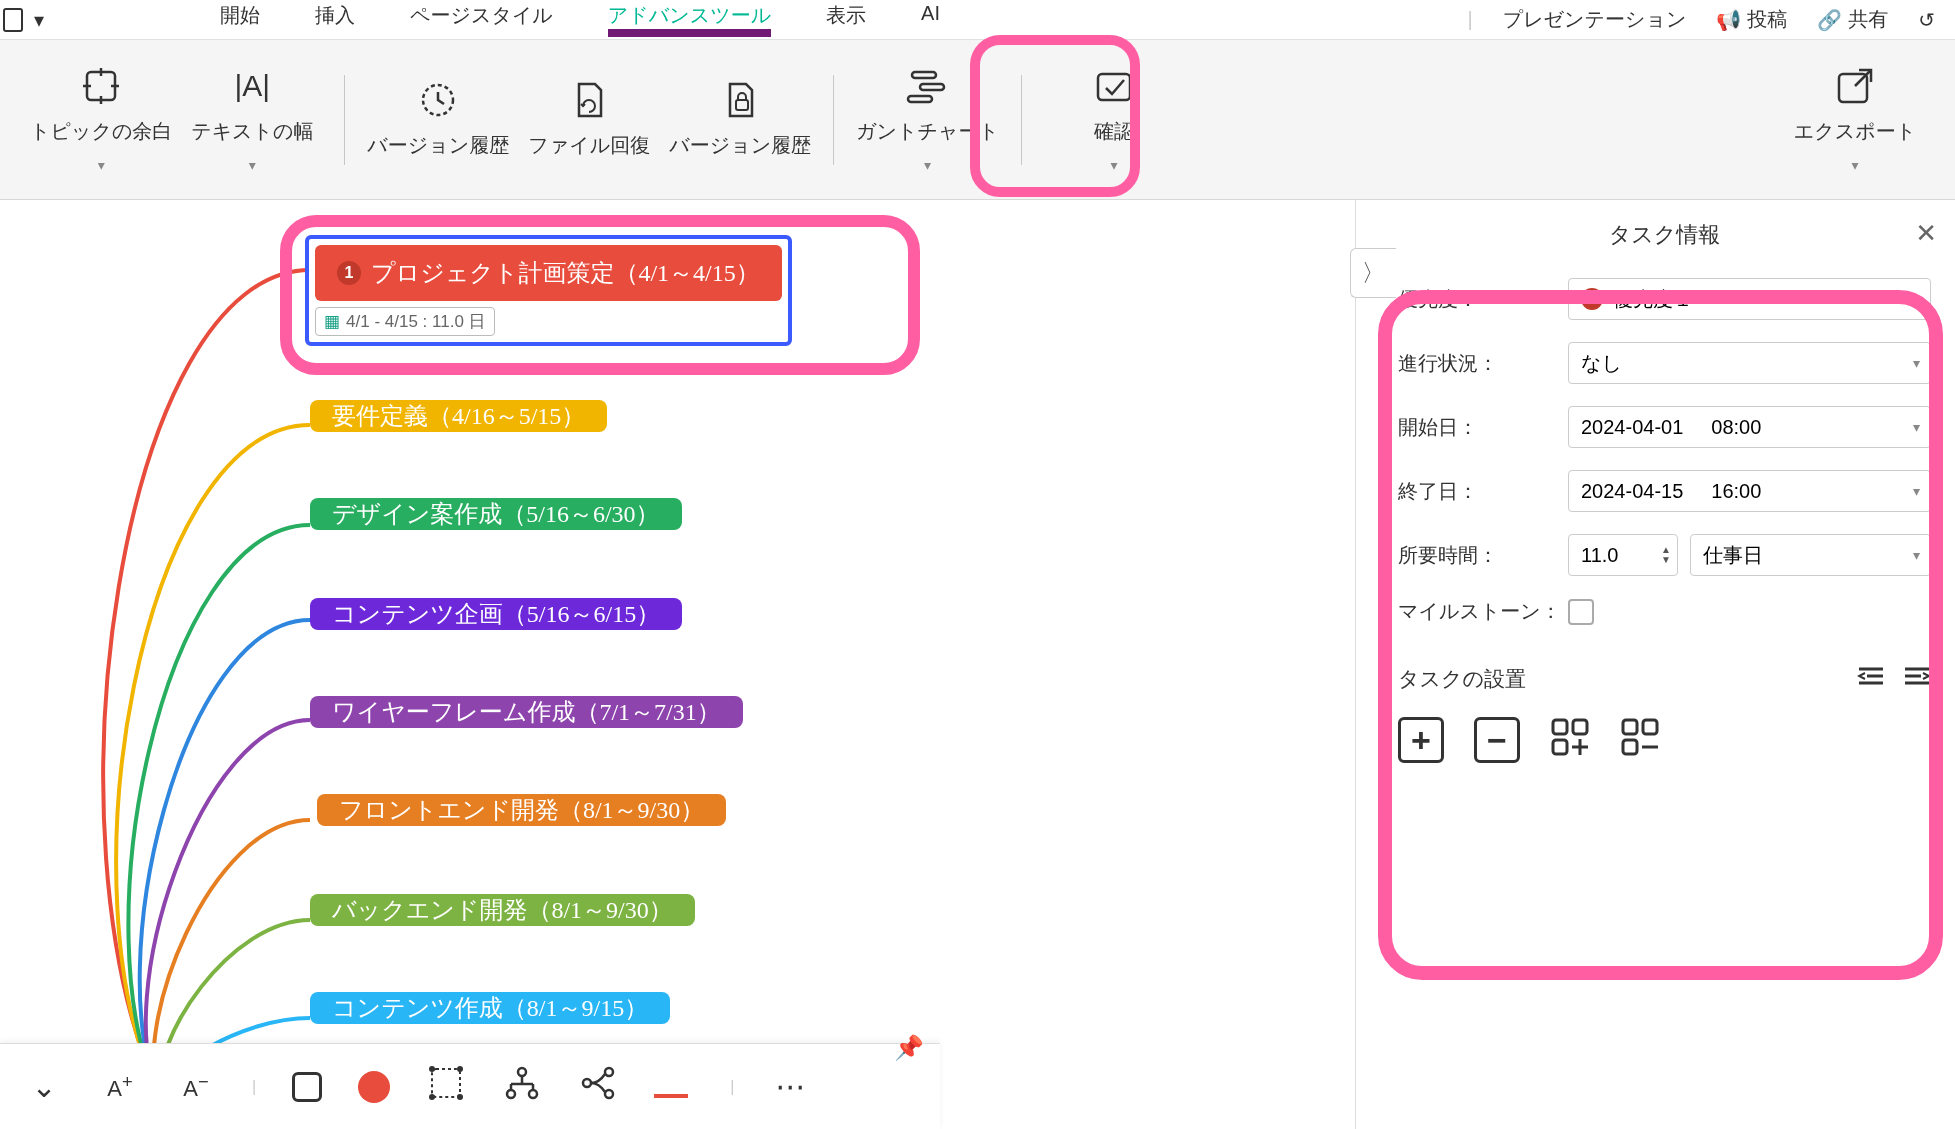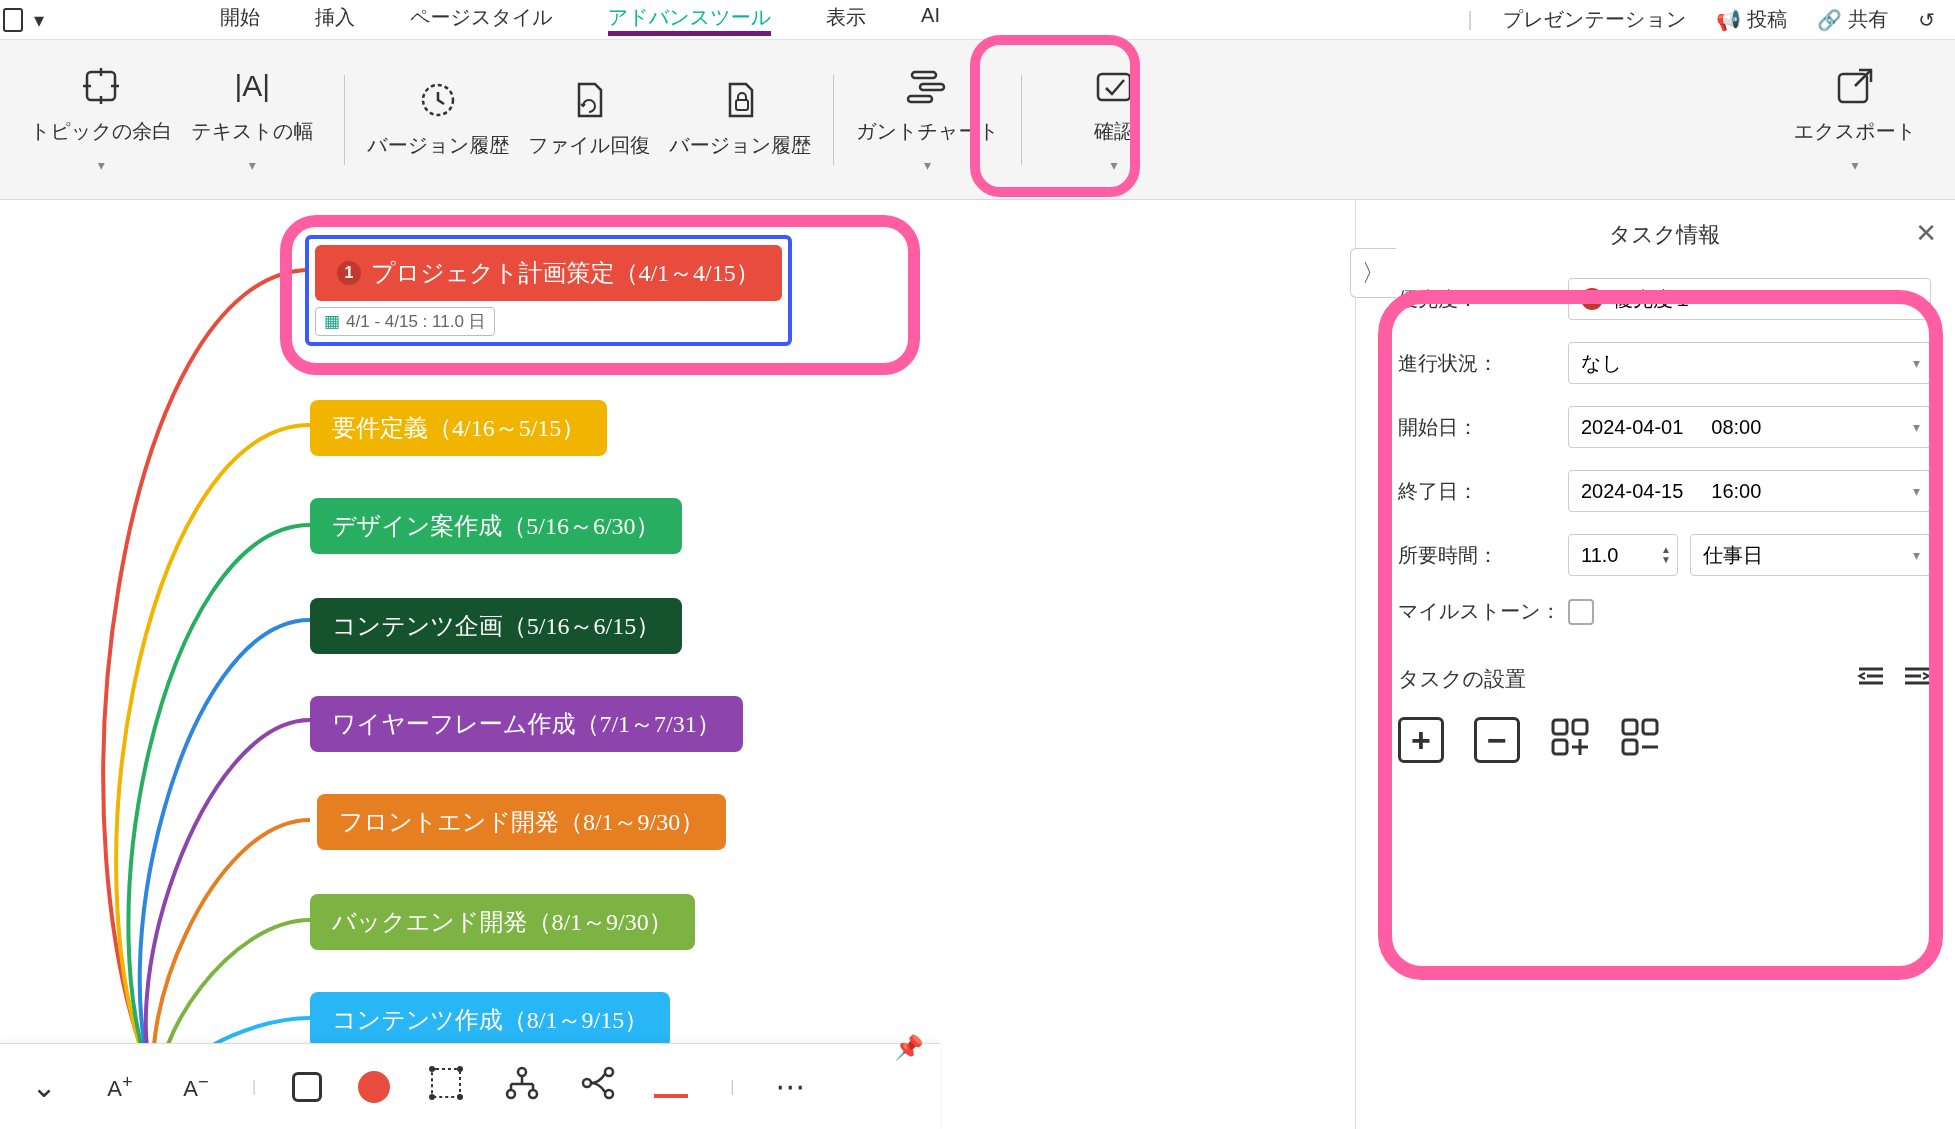--- a/index.html
+++ b/index.html
@@ -3,21 +3,21 @@
 <meta charset="utf-8">
 <style>
 * { box-sizing: border-box; margin: 0; padding: 0; }
 body { font-family: "Hiragino Sans", "Meiryo", sans-serif; background: #fff; overflow: hidden; width: 1955px; height: 1129px; position: relative; }
 
 
 .menubar { height: 40px; display: flex; align-items: center; padding: 0 20px; gap: 60px; border-bottom: 1px solid #e0e0e0; font-size: 20px; color: #333; position: relative; }
 .menubar .menu-left { display: flex; gap: 55px; margin-left: 200px; }
 .menubar .menu-right { display: flex; gap: 30px; margin-left: auto; align-items: center; }
 .menubar .icon-small { display: inline-flex; align-items: center; gap: 6px; }
-.menubar .active { color: #00b894; border-bottom: 5px solid #701a75; padding-bottom: 0; }
+.menubar .active { color: #00b894; border-bottom: 8px solid #701a75; padding-bottom: 0; }
 .menubar .dropdown-btn { position: absolute; left: 0; display: flex; align-items: center; gap: 6px; }
 
 
 .ribbon { height: 160px; background: #f5f5f5; border-bottom: 1px solid #d8d8d8; display: flex; align-items: center; padding: 0 30px; gap: 10px; position: relative; }
 .ribbon .tool { display: flex; flex-direction: column; align-items: center; justify-content: center; min-width: 140px; height: 120px; font-size: 20px; color: #333; cursor: pointer; gap: 12px; }
 .ribbon .tool .arrow { font-size: 14px; color: #888; }
 .ribbon .sep { width: 1px; height: 90px; background: #c8c8c8; margin: 0 12px; }
 .ribbon .icon-box { font-size: 36px; color: #333; height: 40px; display: flex; align-items: center; justify-content: center; }
 .ribbon .export { position: absolute; right: 30px; }
 
@@ -25,30 +25,30 @@
 .highlight-gantt { position: absolute; top: 35px; left: 970px; width: 170px; height: 162px; border: 10px solid #ff5fa2; border-radius: 30px; pointer-events: none; z-index: 50; }
 .highlight-node { position: absolute; top: 215px; left: 280px; width: 640px; height: 160px; border: 12px solid #ff5fa2; border-radius: 36px; pointer-events: none; z-index: 50; }
 .highlight-panel { position: absolute; top: 290px; right: 12px; width: 565px; height: 690px; border: 14px solid #ff5fa2; border-radius: 44px; pointer-events: none; z-index: 50; }
 
 
 .canvas { position: absolute; top: 200px; left: 0; right: 0; bottom: 0; background: #fff; overflow: hidden; }
 .mindmap-svg { position: absolute; top: 0; left: 0; width: 1400px; height: 950px; pointer-events: none; }
 
 .root-node { position: absolute; top: 855px; left: -20px; width: 200px; height: 80px; background: #fff; border: 2px solid #888; border-radius: 40px; display: flex; align-items: center; justify-content: center; font-size: 26px; color: #333; font-family: serif; }
 
-.node { position: absolute; padding: 12px 22px; border-radius: 8px; color: #fff; font-size: 24px; font-family: serif; display: flex; align-items: center; gap: 10px; }
+.node { position: absolute; padding: 0 22px; border-radius: 8px; color: #fff; font-size: 24px; font-family: serif; display: flex; align-items: center; gap: 10px; }
 .node-selected-wrap { position: absolute; border: 4px solid #3b5bff; border-radius: 6px; padding: 6px; background: #fff; }
 .node-selected { background: #e74c3c; color: #fff; padding: 12px 22px; border-radius: 6px; font-size: 24px; font-family: serif; display: flex; align-items: center; gap: 10px; }
 .priority-badge { display: inline-flex; width: 24px; height: 24px; background: #c0392b; border-radius: 50%; color: #fff; font-size: 16px; align-items: center; justify-content: center; font-family: sans-serif; font-weight: bold; }
 .date-chip { margin-top: 6px; border: 1px solid #bbb; border-radius: 4px; padding: 2px 8px; font-size: 17px; color: #666; display: inline-flex; align-items: center; gap: 6px; background: #fff; font-family: sans-serif; }
 .date-chip-icon { color: #16a085; }
 
 .node-yellow { background: #f1b500; }
 .node-green { background: #27ae60; }
-.node-blue { background: #14532d; }
+.node-blue { background: #6d28d9; }
 .node-purple { background: #8e44ad; }
 .node-orange { background: #e67e22; }
 .node-olive { background: #7cb342; }
 .node-sky { background: #29b6f6; }
 
 
 .sidepanel { position: absolute; top: 200px; right: 0; width: 600px; bottom: 0; background: #fff; border-left: 1px solid #ddd; padding: 20px 24px 0 42px; }
 .sidepanel .collapse { position: absolute; top: 48px; left: -6px; width: 46px; height: 50px; background: #fff; border: 1px solid #ccc; border-right: none; display: flex; align-items: center; justify-content: center; font-size: 24px; color: #555; border-radius: 6px 0 0 6px; }
 .sidepanel h3 { text-align: center; font-size: 22px; font-weight: 500; color: #333; margin-bottom: 28px; }
 .sidepanel .close { position: absolute; top: 18px; right: 18px; font-size: 26px; color: #666; cursor: pointer; }

